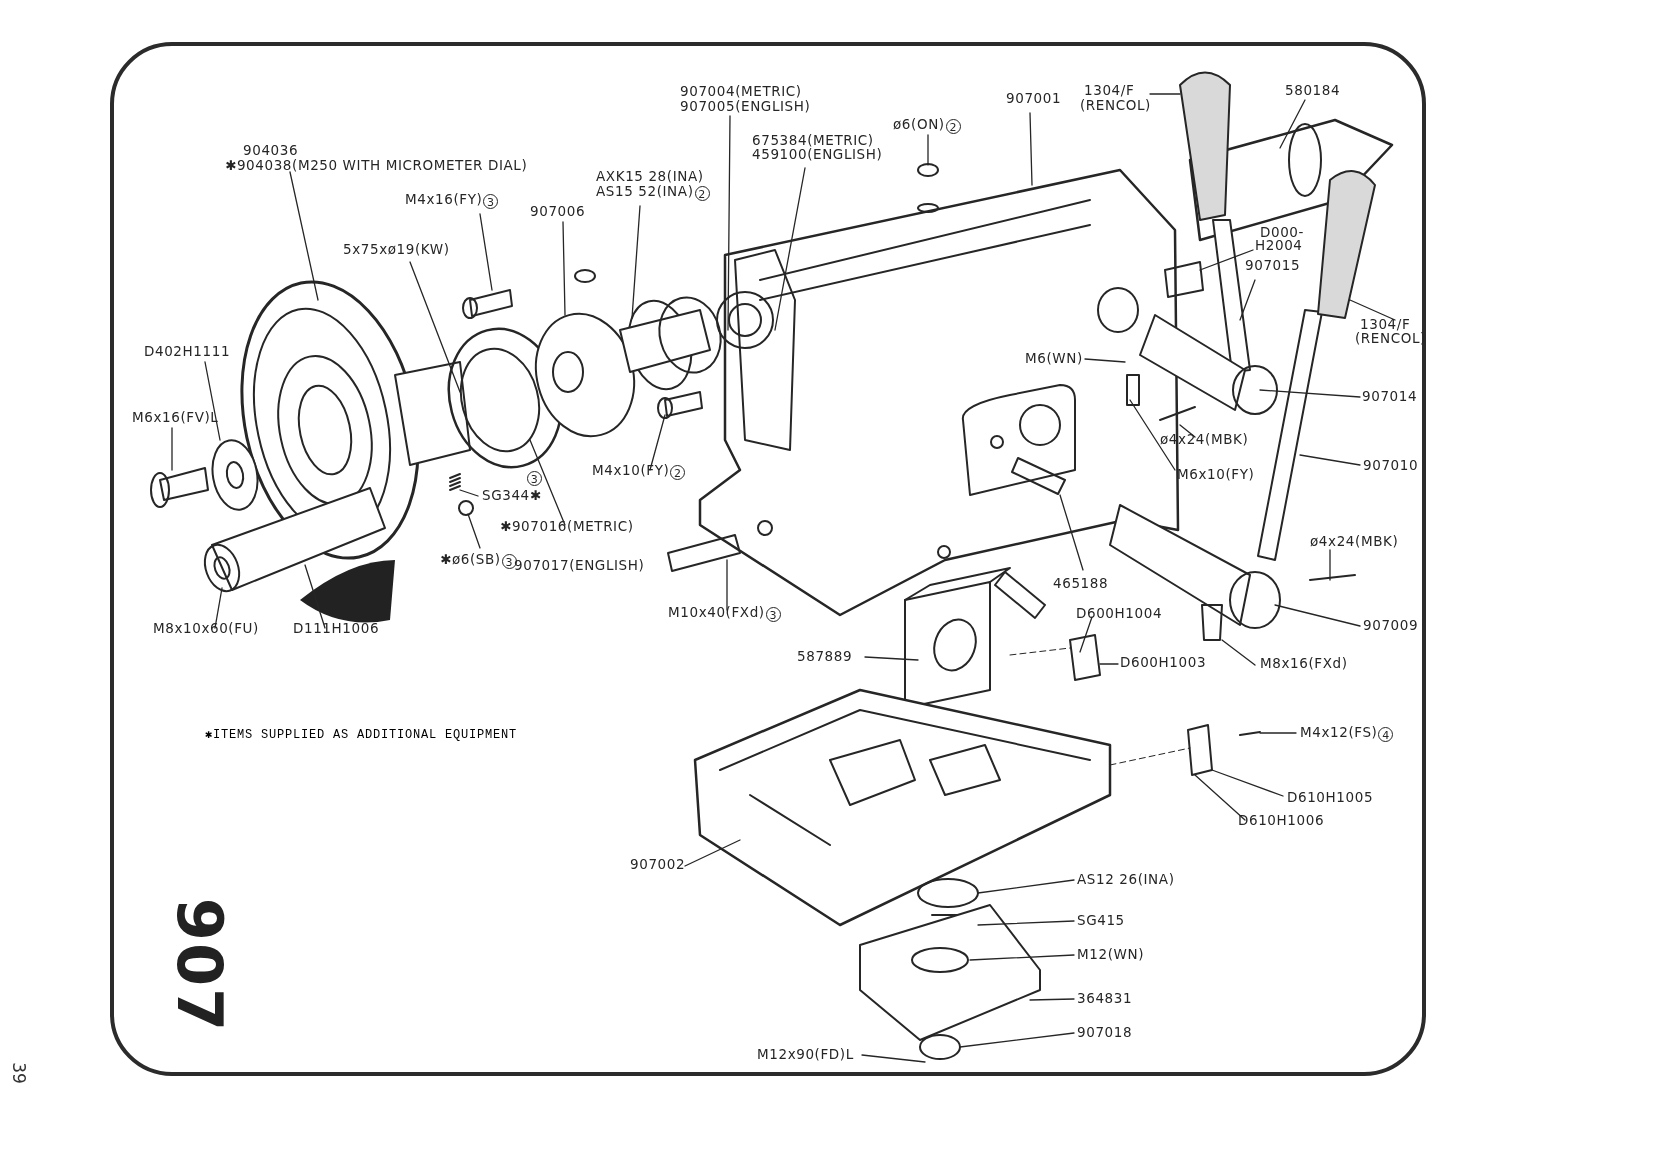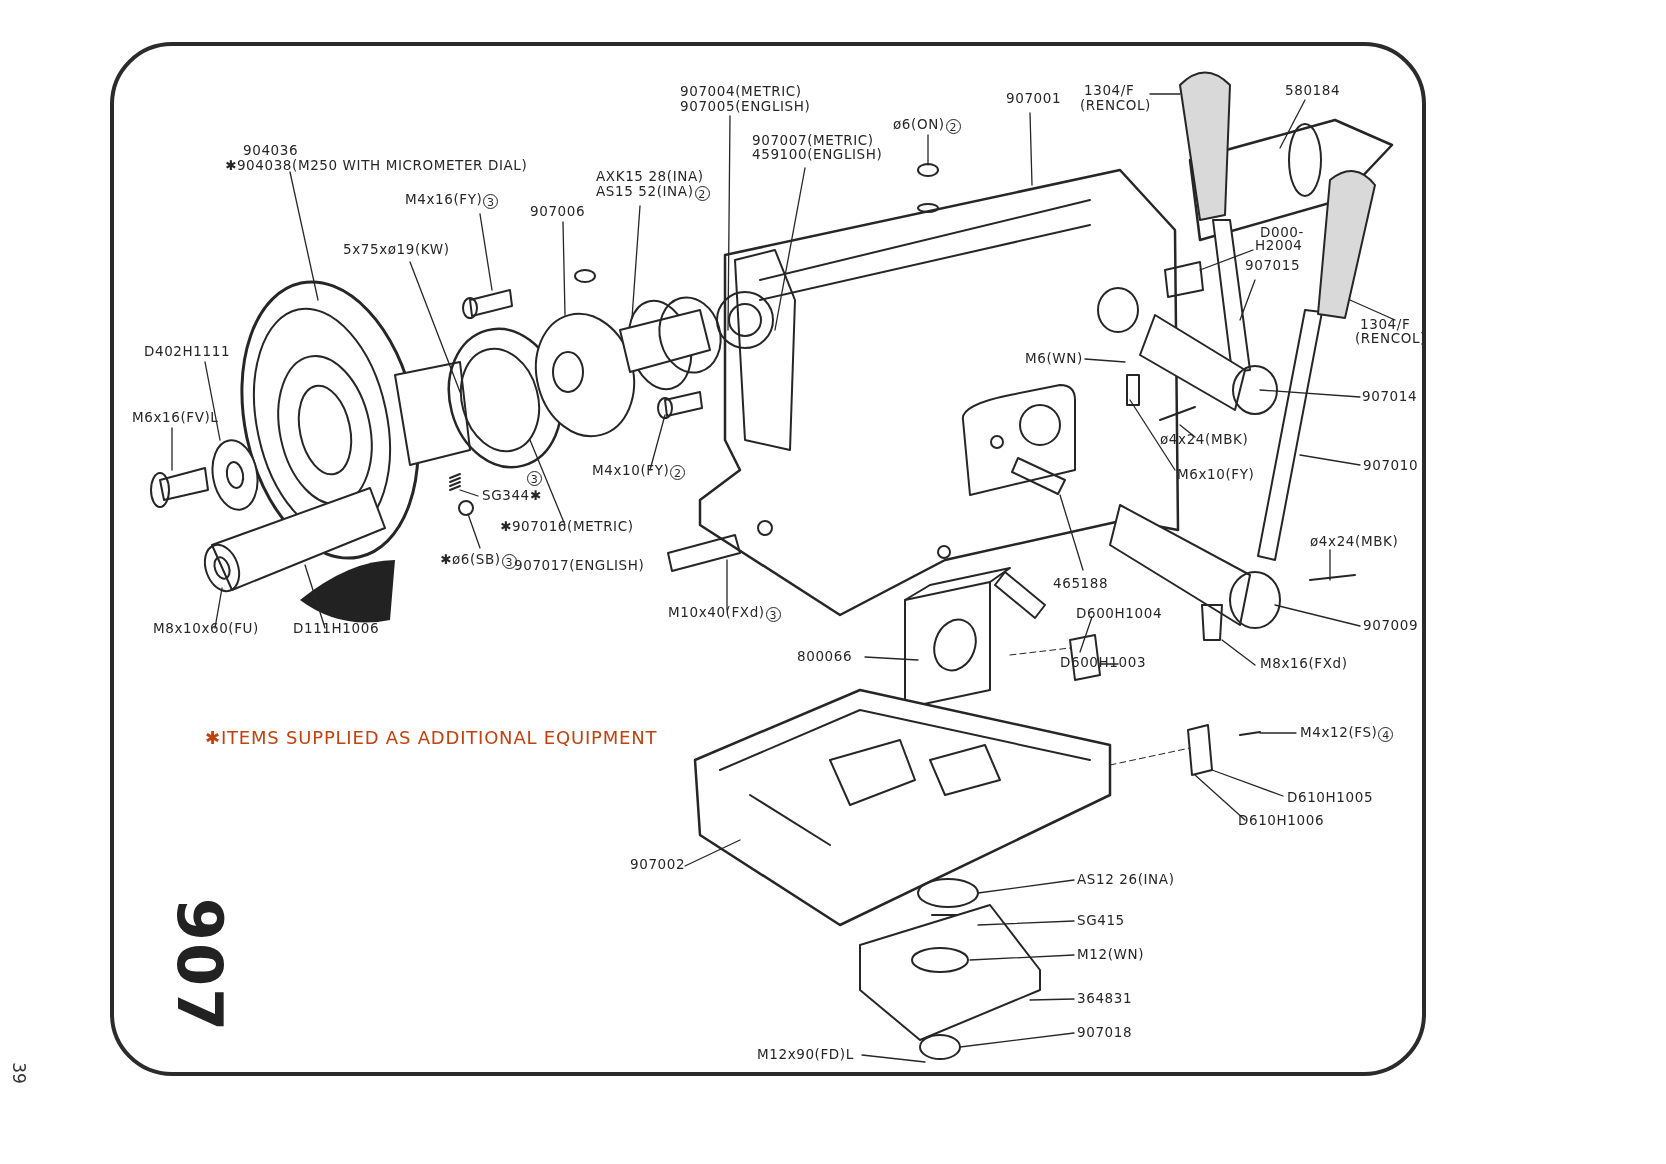--- a/index.html
+++ b/index.html
@@ -14,21 +14,21 @@
   .lbl .q { display:inline-block; width:15px; height:15px; border:1.3px solid #262626;
             border-radius:50%; text-align:center; font-size:11px; line-height:15px;
             box-sizing:border-box; margin-left:1px; vertical-align:-2px; }
   #sheet-no { position:absolute; left:160px; top:905px; width:80px; height:120px;
               display:flex; align-items:center; justify-content:center; }
   #sheet-no span { transform:rotate(90deg); font-size:62px; font-weight:bold;
                    letter-spacing:2px; color:#222; }
   #page-no { position:absolute; left:4px; top:1058px; width:30px; height:30px;
              display:flex; align-items:center; justify-content:center; }
   #page-no span { transform:rotate(90deg); font-size:17px; color:#333; }
-  #note { position:absolute; left:205px; top:727px; font-size:18px; letter-spacing:0.8px; color:#c2410c; }
+  #note { position:absolute; left:205px; top:727px; font-size:12px; letter-spacing:0.8px; color:#000000;font-family:Liberation Mono, monospace; }
 </style>
 </head>
 <body>
 
 <div id="page">
   <div id="frame"></div>
 
   <svg id="art" viewBox="0 0 1666 1164" fill="none" stroke="#262626" stroke-width="2" stroke-linejoin="round" stroke-linecap="round">
 
     <g>
@@ -188,21 +188,21 @@
     </g>
   </svg>
 
   <div class="lbl" style="left:243px;top:143px">904036</div>
   <div class="lbl" style="left:225px;top:158px">✱904038(M250 WITH MICROMETER DIAL)</div>
   <div class="lbl" style="left:405px;top:192px"><span>M4x16(FY)</span><span class="q">3</span></div>
   <div class="lbl" style="left:530px;top:204px">907006</div>
   <div class="lbl" style="left:343px;top:242px">5x75xø19(KW)</div>
   <div class="lbl" style="left:680px;top:84px">907004(METRIC)</div>
   <div class="lbl" style="left:680px;top:99px">907005(ENGLISH)</div>
-  <div class="lbl" style="left:752px;top:133px">907007(METRIC)</div>
+  <div class="lbl" style="left:752px;top:133px">675384(METRIC)</div>
   <div class="lbl" style="left:752px;top:147px">459100(ENGLISH)</div>
   <div class="lbl" style="left:596px;top:169px">AXK15 28(INA)</div>
   <div class="lbl" style="left:596px;top:184px"><span>AS15 52(INA)</span><span class="q">2</span></div>
   <div class="lbl" style="left:893px;top:117px"><span>ø6(ON)</span><span class="q">2</span></div>
   <div class="lbl" style="left:1006px;top:91px">907001</div>
   <div class="lbl" style="left:1084px;top:83px">1304/F</div>
   <div class="lbl" style="left:1080px;top:98px">(RENCOL)</div>
   <div class="lbl" style="left:1285px;top:83px">580184</div>
   <div class="lbl" style="left:1260px;top:225px">D000-</div>
   <div class="lbl" style="left:1255px;top:238px">H2004</div>
@@ -222,22 +222,22 @@
   <div class="lbl" style="left:514px;top:558px">907017(ENGLISH)</div>
   <div class="lbl" style="left:592px;top:463px"><span>M4x10(FY)</span><span class="q">2</span></div>
   <div class="lbl" style="left:440px;top:552px"><span>✱ø6(SB)</span><span class="q">3</span></div>
   <div class="lbl" style="left:153px;top:621px">M8x10x60(FU)</div>
   <div class="lbl" style="left:293px;top:621px">D111H1006</div>
   <div class="lbl" style="left:1053px;top:576px">465188</div>
   <div class="lbl" style="left:1310px;top:534px">ø4x24(MBK)</div>
   <div class="lbl" style="left:1363px;top:618px">907009</div>
   <div class="lbl" style="left:668px;top:605px"><span>M10x40(FXd)</span><span class="q">3</span></div>
   <div class="lbl" style="left:1076px;top:606px">D600H1004</div>
-  <div class="lbl" style="left:797px;top:649px">800066</div>
-  <div class="lbl" style="left:1060px;top:655px">D600H1003</div>
+  <div class="lbl" style="left:797px;top:649px">587889</div>
+  <div class="lbl" style="left:1120px;top:655px">D600H1003</div>
   <div class="lbl" style="left:1260px;top:656px">M8x16(FXd)</div>
   <div class="lbl" style="left:1300px;top:725px"><span>M4x12(FS)</span><span class="q">4</span></div>
   <div class="lbl" style="left:1287px;top:790px">D610H1005</div>
   <div class="lbl" style="left:1238px;top:813px">D610H1006</div>
   <div class="lbl" style="left:630px;top:857px">907002</div>
   <div class="lbl" style="left:1077px;top:872px">AS12 26(INA)</div>
   <div class="lbl" style="left:1077px;top:913px">SG415</div>
   <div class="lbl" style="left:1077px;top:947px">M12(WN)</div>
   <div class="lbl" style="left:1077px;top:991px">364831</div>
   <div class="lbl" style="left:1077px;top:1025px">907018</div>

